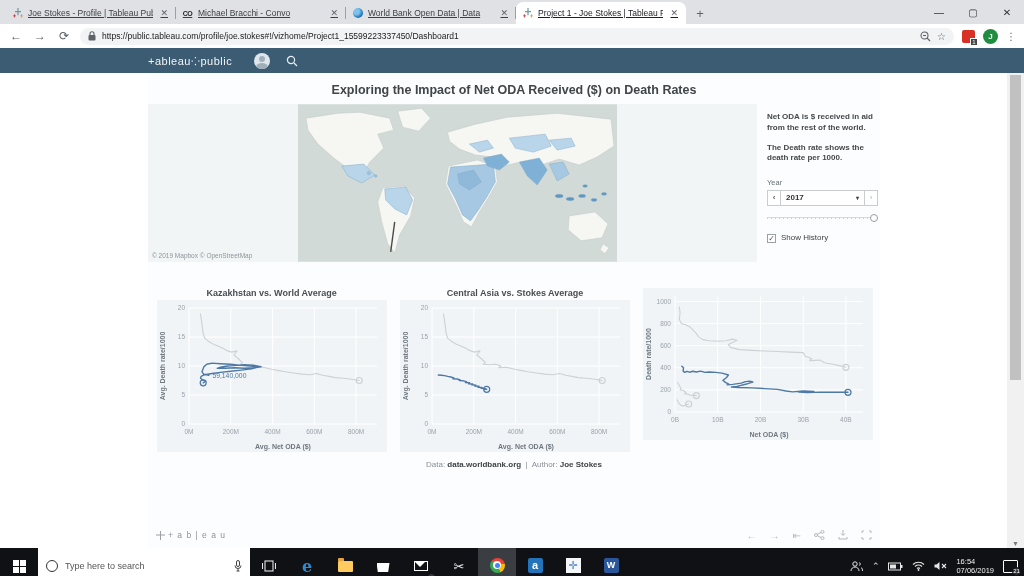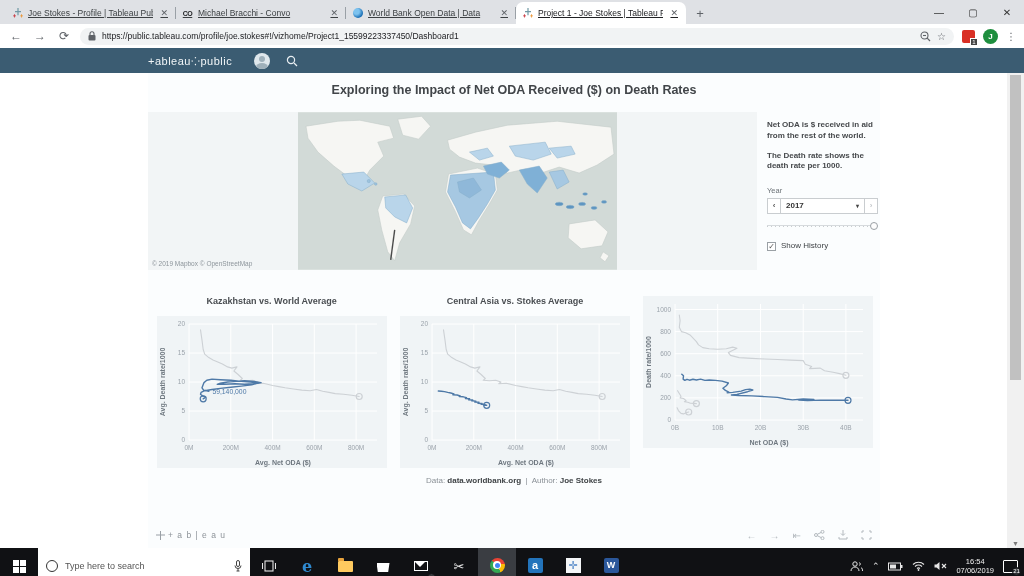--- a/index.html
+++ b/index.html
@@ -35,41 +35,41 @@
   .tp-avatar { width:16px; height:16px; border-radius:50%; background:#dfe7ec; margin-left:22px; position:relative; overflow:hidden;}
   .tp-avatar:before { content:""; position:absolute; left:5px; top:3px; width:6px; height:6px; border-radius:50%; background:#9fb0ba; }
   .tp-avatar:after { content:""; position:absolute; left:2px; top:10px; width:12px; height:8px; border-radius:50%; background:#9fb0ba; }
   .tp-search { margin-left:16px; }
 
   
   .content { position:relative; height:475px; background:#fff; }
   .dash { margin-left:148px; width:732px; height:100%; background:#fbfdfe; position:relative; }
   .dash-title { text-align:center; padding-top:10px; font-size:12.5px; font-weight:bold; color:#414549; }
   .map-title { width:609px; text-align:center; margin-top:26px; font-size:10px; font-weight:bold; color:#4a4e52; }
-  .map-row { display:flex; margin-top:15px; }
+  .map-row { display:flex; margin-top:7px; }
   .map-widget { width:609px; height:158px; background:#f2f5f6; position:relative; }
   .map-widget svg.map { position:absolute; left:150px; top:0; }
   .map-attr { position:absolute; left:4px; bottom:3px; font-size:6.5px; color:#8d959b; }
   .info-panel { width:123px; padding:8px 2px 0 10px; font-size:8px; font-weight:bold; color:#46494c; line-height:1.35; }
   .info-panel p { margin-bottom:9px; }
   .year-label { margin-top:14px; font-weight:normal; color:#6c7277; font-size:7.5px; }
   .year-ctl { display:flex; margin-top:2px; height:16px; }
   .yc-btn { width:14px; border:1px solid #c9cdd0; background:#fff; display:flex; align-items:center; justify-content:center; font-size:8px; color:#555; }
   .yc-btn.dis { color:#c3c7ca; }
   .yc-select { flex:1; border-top:1px solid #c9cdd0; border-bottom:1px solid #c9cdd0; background:#fff; display:flex; align-items:center; font-size:8px; color:#333; padding:0 5px; justify-content:space-between; }
   .slider { position:relative; margin-top:8px; height:9px; }
   .slider .track { position:absolute; left:0; right:4px; top:4px; height:1px; background:repeating-linear-gradient(90deg,#c9cdd0 0 1px,transparent 1px 4px); }
   .slider .track2 { position:absolute; left:0; right:4px; top:3px; height:1px; background:#d6dadd; }
   .slider .handle { position:absolute; right:0; top:0; width:8px; height:8px; border:1px solid #9aa0a5; border-radius:50%; background:#fdfdfd; }
   .show-history { display:flex; align-items:center; gap:5px; margin-top:10px; font-size:8px; font-weight:normal; color:#3f4346; }
   .checkbox { width:9px; height:9px; border:1px solid #9aa0a5; background:#fff; font-size:8px; line-height:8px; color:#555; text-align:center; }
 
   .charts-row { display:flex; margin-top:26px; padding-left:2px; }
   .chart-block { width:244px; }
-  .chart-title { text-align:center; font-size:9px; font-weight:bold; color:#4a4e52; margin-bottom:10px; }
+  .chart-title { text-align:center; font-size:9px; font-weight:bold; color:#4a4e52; margin-bottom:2px; }
   .chart-plot { width:230px; margin:0 auto; }
 
   .data-footer { text-align:center; margin-top:4px; font-size:8px; color:#8a9096; }
   .data-footer b { color:#3f4346; }
   .viz-toolbar { position:absolute; left:0; right:0; bottom:3px; height:20px; display:flex; align-items:center; padding:0 8px; color:#a9afb5; }
   .viz-logo { font-size:8.5px; letter-spacing:1px; color:#8d9399; display:flex; align-items:center; gap:3px;text-align:right;}
   .viz-icons { margin-left:auto; display:flex; gap:13px; align-items:center; font-size:10px; color:#b3b9be; }
 
   
   .pg-scroll { position:absolute; right:0; top:0; bottom:0; width:17px; background:#f1f1f1; }
@@ -97,21 +97,21 @@
   .badge { position:absolute; right:4px; bottom:2px; min-width:9px; height:9px; border-radius:50%; background:#36383c; color:#fff; font-size:6px; display:flex; align-items:center; justify-content:center; border:1px solid #101114;}
   .snip { color:#e8e8e8; font-size:13px; }
   .chrome-ball { width:15px; height:15px; border-radius:50%; background:conic-gradient(from -45deg,#ea4335 0 120deg,#fbbc05 120deg 200deg,#34a853 200deg 360deg); position:relative; }
   .chrome-ball:before { content:""; position:absolute; inset:3.5px; background:#fff; border-radius:50%; }
   .chrome-ball:after { content:""; position:absolute; inset:5px; background:#4285f4; border-radius:50%; }
   .amz { width:15px; height:15px; background:#2374bb; color:#fff; font-size:11px; font-weight:bold; display:flex; align-items:center; justify-content:center; border-radius:2px;}
   .tabl { width:15px; height:15px; background:#f4f6f8; color:#4f86c6; font-size:11px; display:flex; align-items:center; justify-content:center; }
   .word { width:15px; height:15px; background:#2b579a; color:#fff; font-size:9px; font-weight:bold; display:flex; align-items:center; justify-content:center; border-radius:2px;}
   .tb-tray { margin-left:auto; display:flex; align-items:center; gap:9px; padding-right:6px; }
   .tray-g { color:#e6e6e6; font-size:9px; display:flex; align-items:center; }
-  .clock { text-align:center; font-size:7.5px; line-height:1.25; color:#f0f0f0; }
+  .clock { text-align:left; font-size:7.5px; line-height:1.25; color:#f0f0f0; }
   .notif { position:relative; width:15px; height:13px; border:1.2px solid #fff; border-radius:1px; }
   .notif .badge { right:-4px; bottom:-4px; background:#2d2f33; }
 
   svg text { font-family:"Liberation Sans", sans-serif; }
 </style>
 </head>
 <body>
 
 <div class="tabstrip">
   <div class="tab">

